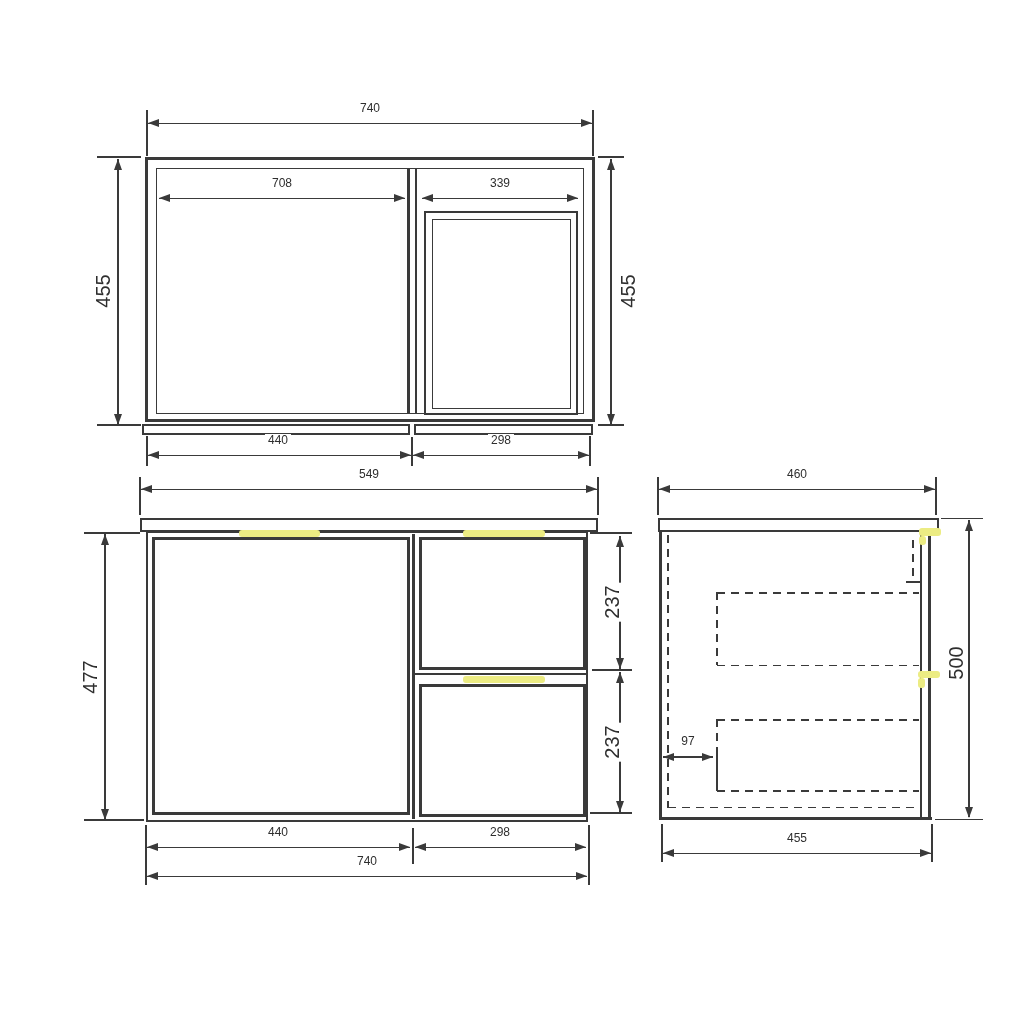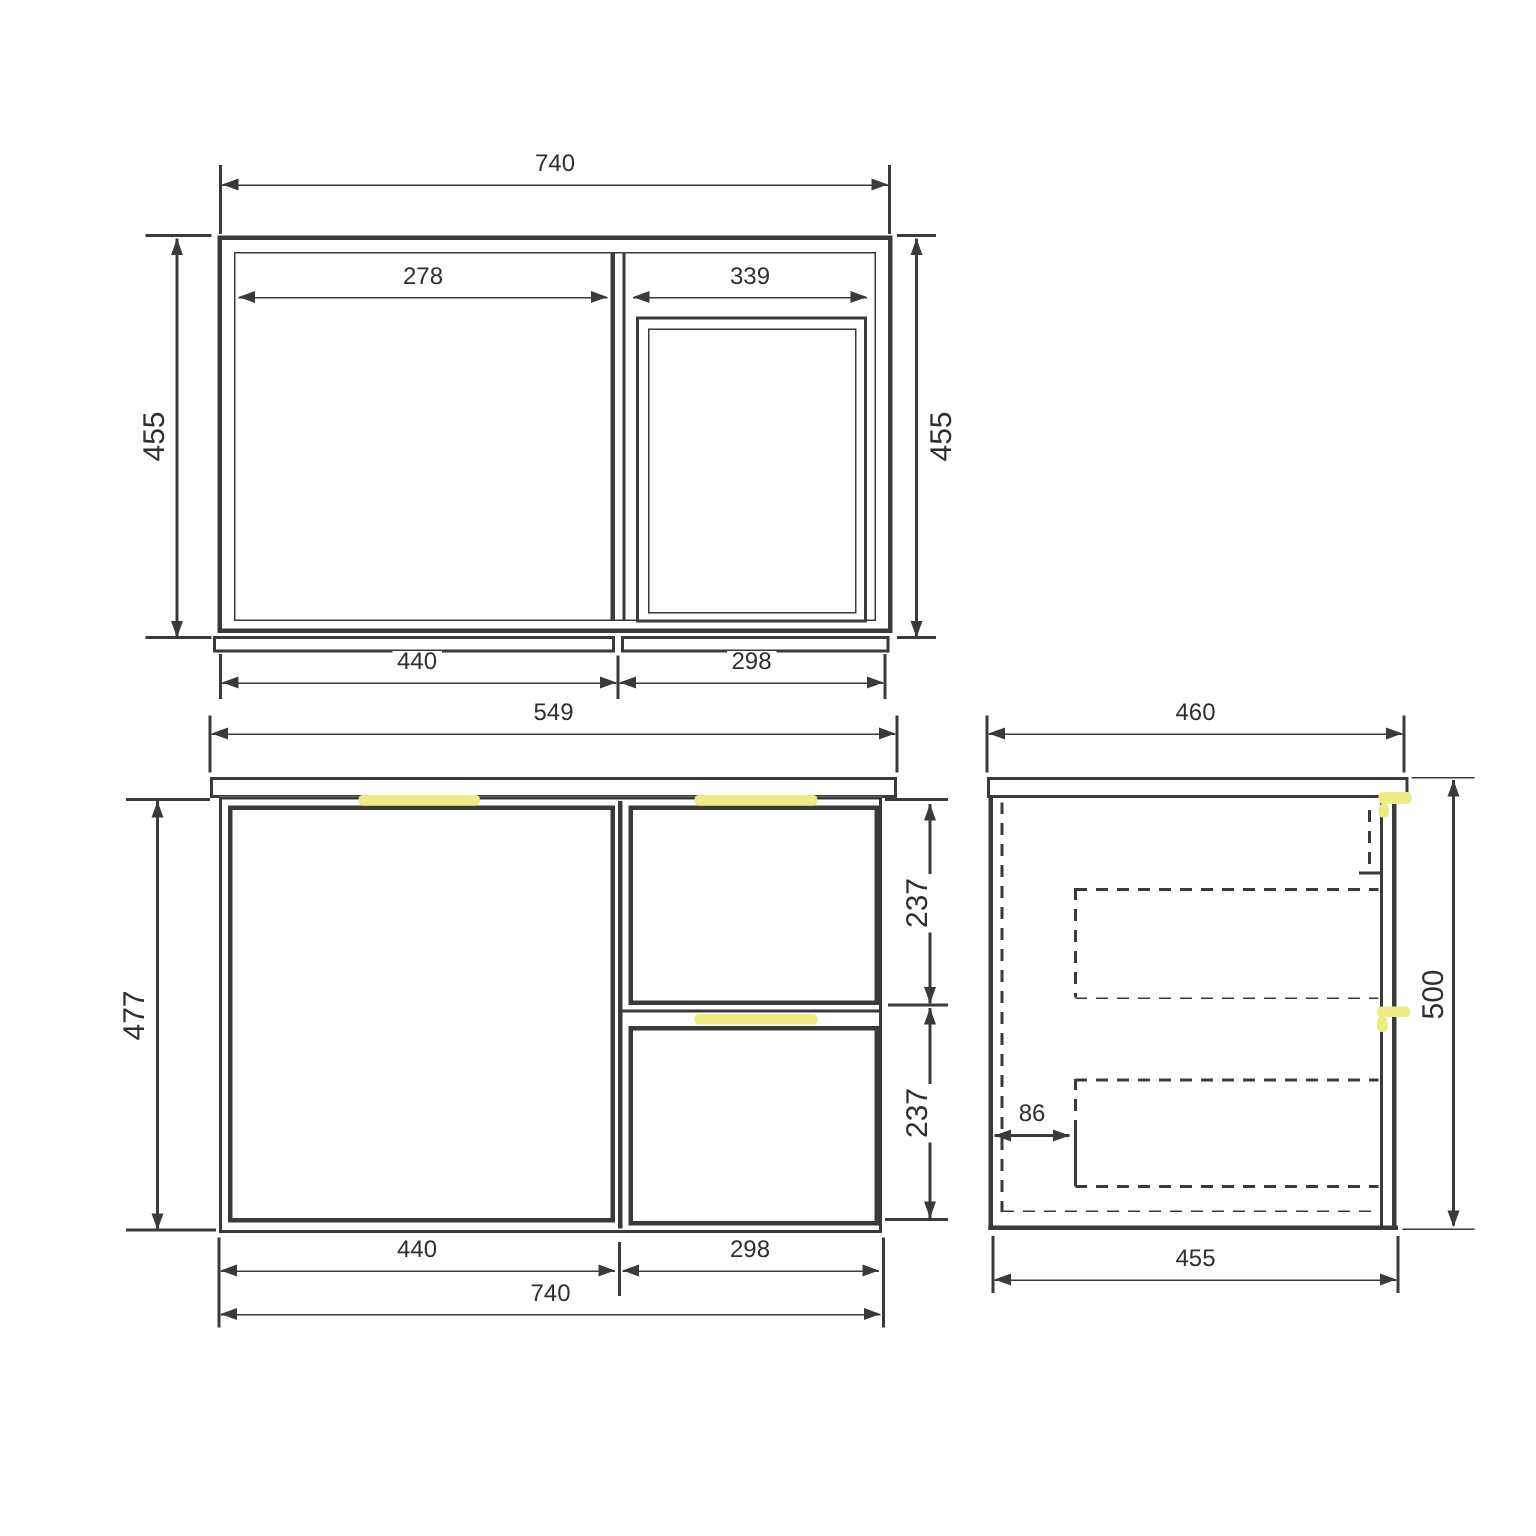--- a/index.html
+++ b/index.html
@@ -5,21 +5,21 @@
   html,body{margin:0;padding:0;background:#fff;}
   #c{position:relative;width:1024px;height:1024px;background:#fff;overflow:hidden;
      font-family:"Liberation Sans",sans-serif;color:#2e2e2e;}
   .ln{position:absolute;background:#3a3a3a;}
   .dh{position:absolute;height:1.6px;background:repeating-linear-gradient(90deg,#3a3a3a 0 8px,transparent 8px 14px);}
   .dv{position:absolute;width:1.6px;background:repeating-linear-gradient(180deg,#3a3a3a 0 8px,transparent 8px 14px);}
   .rc{position:absolute;border:2.5px solid #3a3a3a;box-sizing:border-box;background:#fff;}
   .b3{border-width:3px;}
   .b1{border-width:1.5px;}
   .b2{border-width:2px;}
-  .dl{position:absolute;font-size:16px;line-height:1;white-space:nowrap;background:#fff;padding:0 3px;
+  .dl{position:absolute;font-size:12px;line-height:1;white-space:nowrap;background:#fff;padding:0 3px;
       transform:translateX(-50%);}
   .dlv{position:absolute;font-size:20px;line-height:1;white-space:nowrap;background:#fff;padding:0 3px;
       transform:translate(-50%,-50%) rotate(-90deg);}
   .ar{position:absolute;width:0;height:0;border:4px solid transparent;}
   .aw{border-right:11px solid #3a3a3a;border-left:0;}
   .ae{border-left:11px solid #3a3a3a;border-right:0;}
   .an{border-bottom:11px solid #3a3a3a;border-top:0;}
   .as{border-top:11px solid #3a3a3a;border-bottom:0;}
   .hd{position:absolute;background:#ecec83;border-radius:3px;}
 </style>
@@ -41,21 +41,21 @@
     <div class="rc b1" style="left:156px;top:168px;width:428px;height:246px;"></div>
     <div class="ln" style="left:407px;top:168px;width:2.5px;height:246px;"></div>
     <div class="ln" style="left:414.5px;top:168px;width:2.5px;height:246px;"></div>
 
     <div class="rc" style="left:424px;top:211px;width:154px;height:204px;"></div>
     <div class="rc b1" style="left:431.5px;top:218.5px;width:139px;height:190px;"></div>
 
     <div class="ln" style="left:159px;top:197.5px;width:246px;height:1.6px;"></div>
     <div class="ar aw" style="left:159px;top:194.3px;"></div>
     <div class="ar ae" style="left:394px;top:194.3px;"></div>
-    <span class="dl" style="left:282px;top:177px;">278</span>
+    <span class="dl" style="left:282px;top:177px;">708</span>
     <div class="ln" style="left:422px;top:197.5px;width:156px;height:1.6px;"></div>
     <div class="ar aw" style="left:422px;top:194.3px;"></div>
     <div class="ar ae" style="left:567px;top:194.3px;"></div>
     <span class="dl" style="left:500px;top:177px;">339</span>
 
     <div class="rc b2" style="left:142px;top:424px;width:268px;height:11px;"></div>
     <div class="rc b2" style="left:414px;top:424px;width:179px;height:11px;"></div>
 
     <div class="ln" style="left:97px;top:156px;width:44px;height:1.6px;"></div>
     <div class="ln" style="left:97px;top:424px;width:44px;height:1.6px;"></div>
@@ -165,21 +165,21 @@
     <div class="dv" style="left:716px;top:592px;height:73px;"></div>
 
     <div class="dh" style="left:717px;top:719px;width:202px;"></div>
     <div class="dh" style="left:717px;top:790px;width:202px;"></div>
     <div class="dv" style="left:716px;top:719px;height:30px;"></div>
     <div class="ln" style="left:716px;top:748px;width:1.6px;height:43px;"></div>
 
     <div class="ln" style="left:663px;top:756px;width:50px;height:1.6px;"></div>
     <div class="ar aw" style="left:663px;top:752.8px;"></div>
     <div class="ar ae" style="left:702px;top:752.8px;"></div>
-    <span class="dl" style="left:688px;top:735px;">86</span>
+    <span class="dl" style="left:688px;top:735px;">97</span>
 
     <div class="hd" style="left:919px;top:528px;width:22px;height:8px;"></div>
     <div class="hd" style="left:919px;top:536px;width:7px;height:9px;"></div>
     <div class="hd" style="left:918px;top:671px;width:22px;height:7px;"></div>
     <div class="hd" style="left:918px;top:678px;width:7px;height:10px;"></div>
 
     <div class="ln" style="left:941px;top:517.5px;width:42px;height:1.6px;"></div>
     <div class="ln" style="left:935px;top:818.5px;width:48px;height:1.6px;"></div>
     <div class="ln" style="left:968px;top:520px;width:1.6px;height:297px;"></div>
     <div class="ar an" style="left:964.8px;top:520px;"></div>

